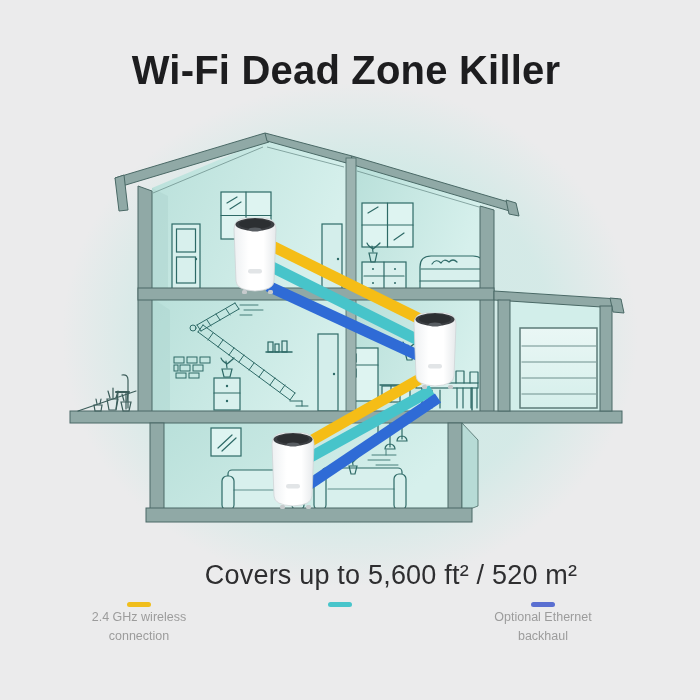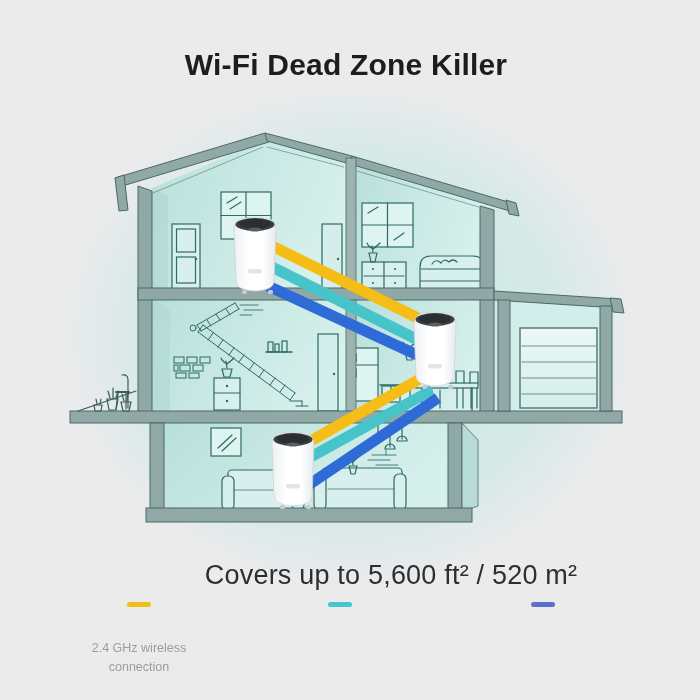--- a/index.html
+++ b/index.html
@@ -3,34 +3,34 @@
 <meta charset="utf-8">
 <style>
   html,body{margin:0;padding:0;}
   body{
     width:700px;height:700px;position:relative;overflow:hidden;
     background:#ebebec;
     font-family:"Liberation Sans", sans-serif;
   }
   .title{
     position:absolute;top:48px;left:0;width:692px;text-align:center;
-    font-size:30px;font-weight:700;color:#1d1d1f;letter-spacing:.2px;
+    font-size:40px;font-weight:700;color:#1d1d1f;letter-spacing:.2px;
   }
   .coverage{
     position:absolute;top:560px;left:0;width:700px;text-align:center;
     font-size:27px;font-weight:400;color:#2e2e30;letter-spacing:.2px;margin-left:41px;
   }
   .scene{position:absolute;top:0;left:0;}
   .legend-item{
     position:absolute;top:602px;width:160px;
     display:flex;flex-direction:column;align-items:center;
   }
   .legend-item .dash{width:24px;height:5px;border-radius:2.5px;}
   .legend-item .lbl{
-    margin-top:32px;width:124px;text-align:center;
+    margin-top:1px;width:124px;text-align:center;
     font-size:12.5px;line-height:1.5;color:#9c9c9c;
   }
   #li-0{left:59px}
   #li-1{left:260px}
   #li-2{left:463px}
   #li-0 .dash{background:var(--dash-0,#F0BE1C)}
   #li-1 .dash{background:var(--dash-1,#48C5CB)}
   #li-2 .dash{background:var(--dash-2,#5A6FD1)}
 </style>
 </head>
@@ -344,13 +344,14 @@
 
 <div class="legend-item" id="li-0">
   <span class="dash"></span>
   <span class="lbl">2.4 GHz wireless connection</span>
 </div>
 <div class="legend-item" id="li-1">
   <span class="dash"></span>
 </div>
 <div class="legend-item" id="li-2">
   <span class="dash"></span>
+  <span class="lbl">Optional Ethernet backhaul</span>
 </div>
 
 </body></html>

